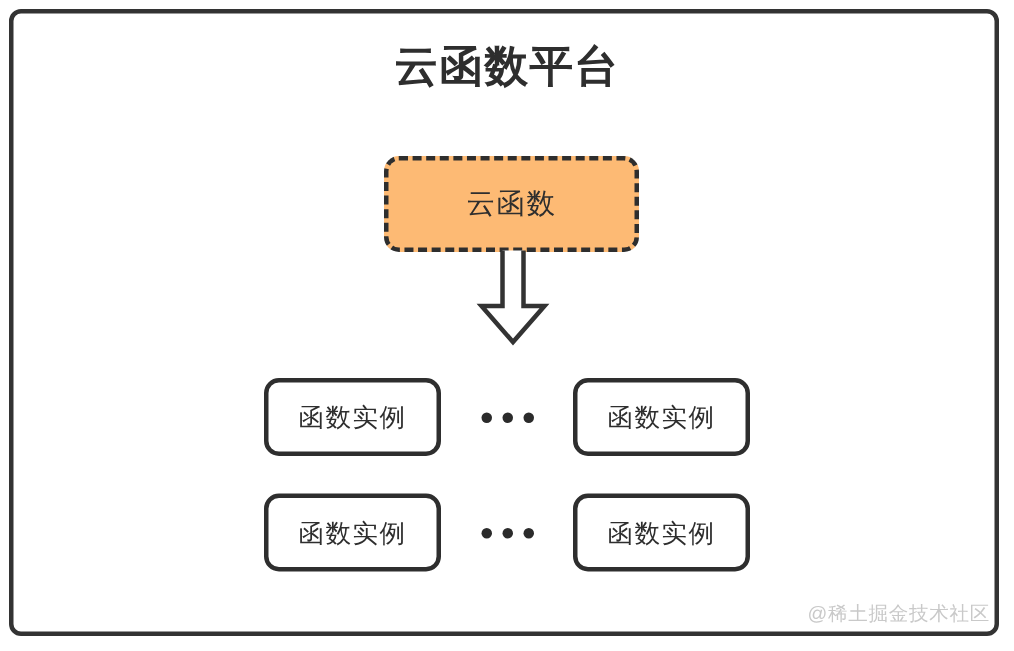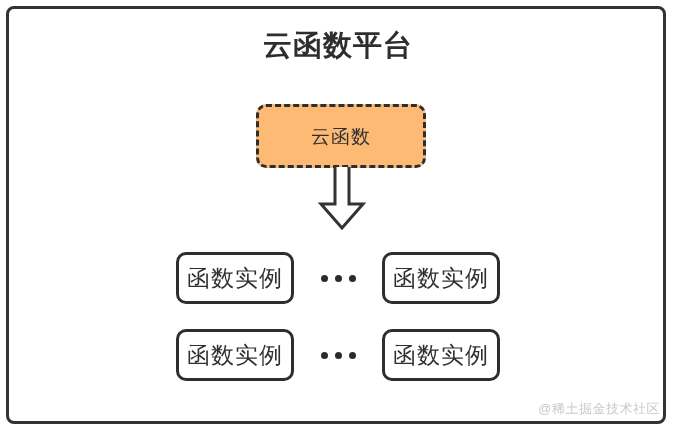--- a/index.html
+++ b/index.html
@@ -100,21 +100,21 @@
     height: 52px;
     box-sizing: border-box;
     border: 3px solid #2e2e2e;
     border-radius: 10px;
     background: #ffffff;
     display: flex;
     align-items: center;
     justify-content: center;
   }
   .instance-label {
-    font-size: 23px;
+    font-size: 17px;
     color: #2e2e2e;
     line-height: 1;
     letter-spacing: 1px;
     white-space: nowrap;
   }
 
   .ellipsis-gap {
     width: 88px;
     height: 52px;
     display: flex;

